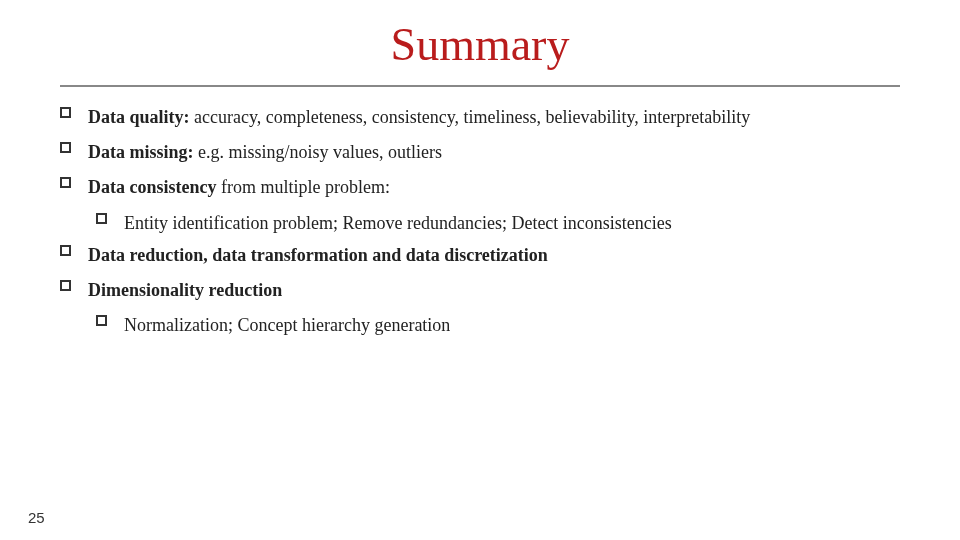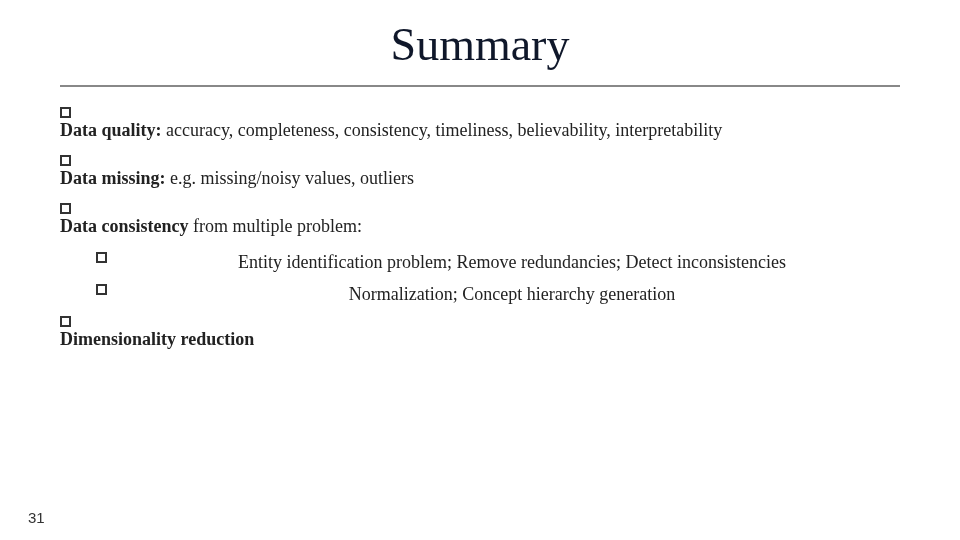--- a/index.html
+++ b/index.html
@@ -27,21 +27,21 @@
     }
 
     .title-area {
       text-align: center;
       padding: 18px 0 10px 0;
     }
 
     .title {
       font-size: 46px;
       font-weight: normal;
-      color: #0f172a;
+      color: #b91c1c;
       font-family: Georgia, 'Times New Roman', serif;
     }
 
     .divider {
       height: 2px;
       background: #888888;
       margin: 4px 0 18px 0;
     }
 
     .content {
@@ -55,27 +55,25 @@
       display: flex;
       align-items: flex-start;
       margin-bottom: 10px;
       font-size: 18px;
       color: #222222;
       line-height: 1.4;
     }
 
     .bullet-item.level1 {
       margin-left: 0px;
-      flex-direction: column;
     }
 
     .bullet-item.level2 {
       margin-left: 36px;
       margin-bottom: 7px;
-      text-align: center;
     }
 
     .bullet-marker {
       flex-shrink: 0;
       width: 28px;
       display: flex;
       align-items: center;
       justify-content: flex-start;
       padding-top: 2px;
     }
@@ -131,28 +129,34 @@
           <span class="bullet-square"></span>
         </div>
         <div class="bullet-text"><span class="bold">Data consistency</span><span> from multiple problem:</span></div>
       </div>
       <div class="bullet-item level2">
         <div class="bullet-marker">
           <span class="bullet-square"></span>
         </div>
         <div class="bullet-text"><span>Entity identification problem; Remove redundancies; Detect inconsistencies</span></div>
       </div>
-      <div class="bullet-item level2">
+      <div class="bullet-item level1">
         <div class="bullet-marker">
           <span class="bullet-square"></span>
         </div>
-        <div class="bullet-text"><span>Normalization; Concept hierarchy generation</span></div>
+        <div class="bullet-text"><span class="bold">Data reduction, data transformation and data discretization</span></div>
       </div>
       <div class="bullet-item level1">
         <div class="bullet-marker">
           <span class="bullet-square"></span>
         </div>
         <div class="bullet-text"><span class="bold">Dimensionality reduction</span></div>
       </div>
+      <div class="bullet-item level2">
+        <div class="bullet-marker">
+          <span class="bullet-square"></span>
+        </div>
+        <div class="bullet-text"><span>Normalization; Concept hierarchy generation</span></div>
+      </div>
     </div>
 </div>
 
-<div class="page-number">31</div>
+<div class="page-number">25</div>
 
 </body></html>

